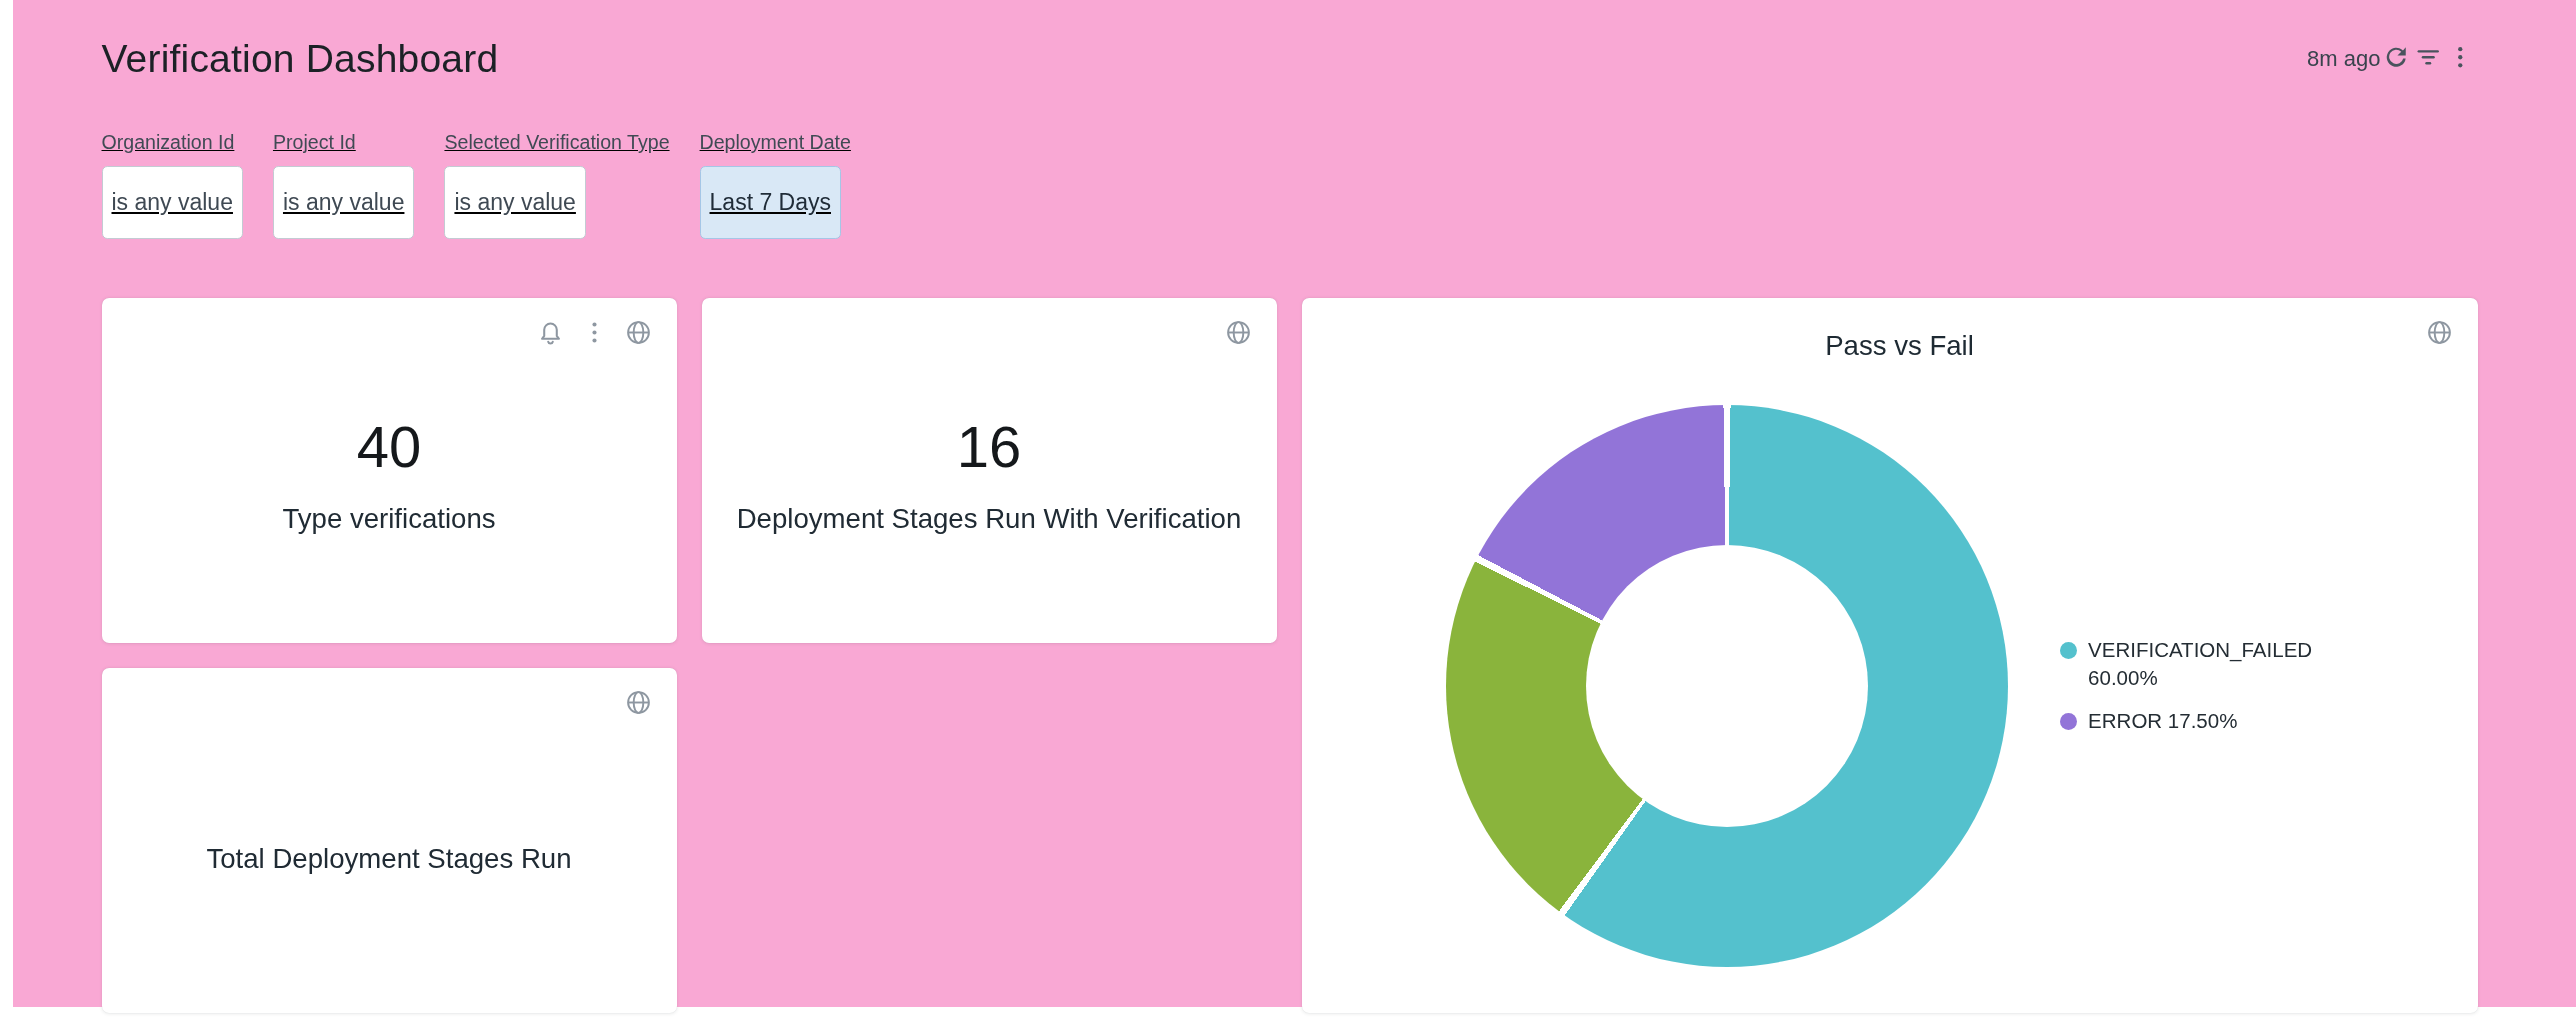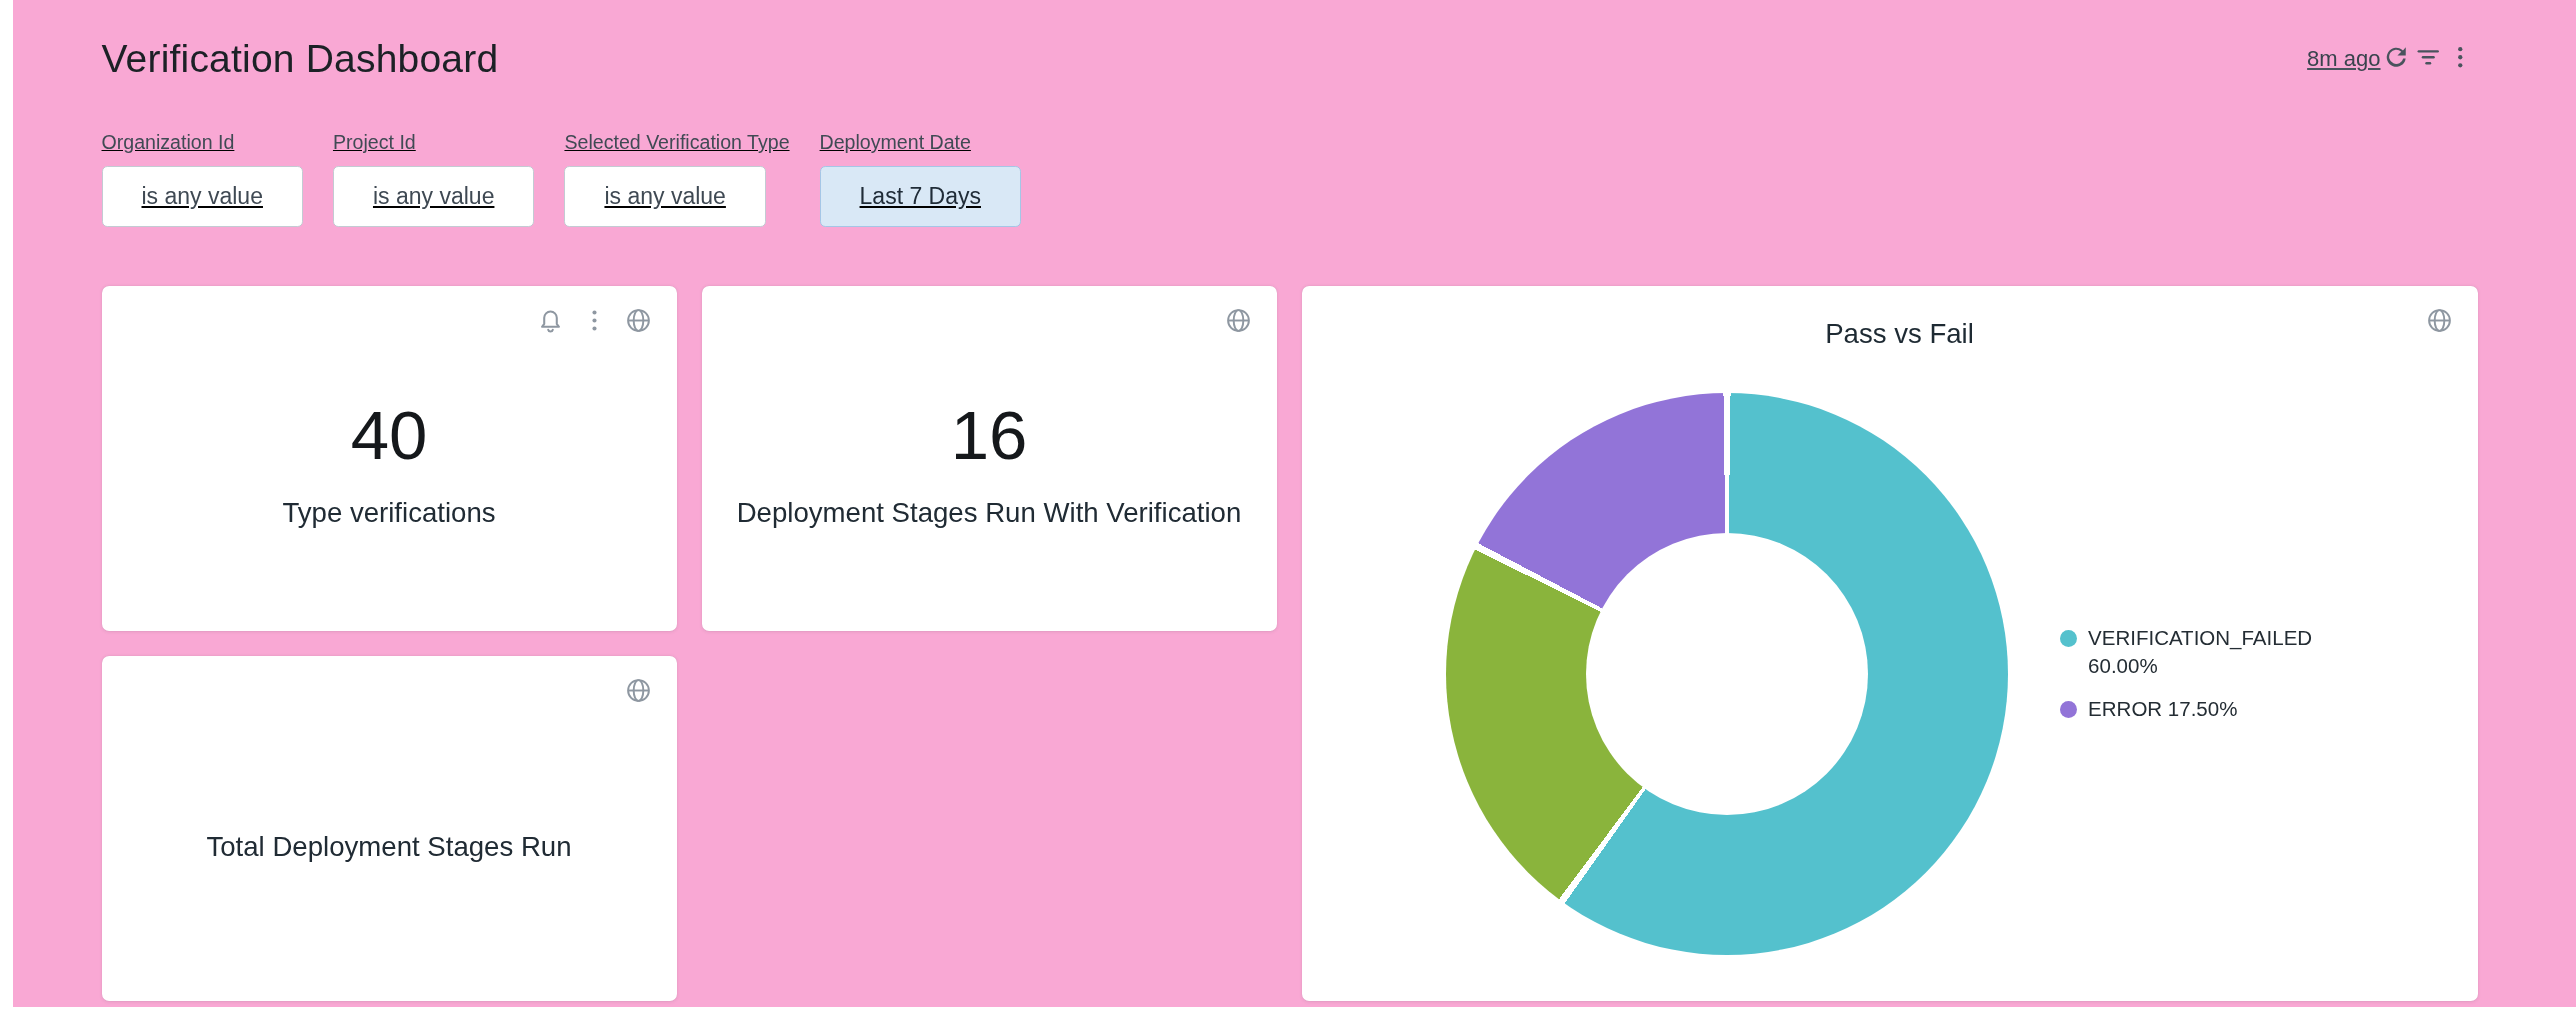--- a/index.html
+++ b/index.html
@@ -13,34 +13,34 @@
   }
 
   
   .header {
     display: flex; justify-content: space-between; align-items: center;
     padding: 37px 100px 0 89px;
   }
   .page-title {
     font-size: 39px; font-weight: 500; color: #1c2126; letter-spacing: 0.2px;
   }
-  .header-right { display: flex; align-items: center; color: #49535d; text-decoration: underline; }
+  .header-right { display: flex; align-items: center; color: #49535d; }
   .refreshed { font-size: 22px; color: #39434d; }
   .icon-btn {
     background: none; border: none; cursor: pointer; color: #49535d;
     width: 32px; height: 32px; display: flex; align-items: center; justify-content: center;
   }
   .icon-btn svg { width: 28.5px; height: 28.5px; }
 
   
   .filters { display: flex; gap: 30px; padding: 50px 0 0 89px; }
   .filter-group { display: flex; flex-direction: column; gap: 11.6px; text-decoration: underline; }
   .filter-label { font-size: 19.6px; font-weight: 500; color: #404a54; }
   .filter-value {
-    height: 61px; padding: 0 39px; display: inline-flex; align-items: center;
+    height: 73px; padding: 0 9px; display: inline-flex; align-items: center;
     font-family: "Liberation Sans", sans-serif;
     font-size: 23px; color: #3f4953; background: #ffffff;
     border: 0.9px solid #c3cbd3; border-radius: 5.3px; cursor: pointer;
     align-self: flex-start; white-space: nowrap;
   }
   .filter-value.active {
     background: #d9e8f6; border-color: #a5c6e6; color: #202c38;
   }
 
   
@@ -52,21 +52,21 @@
     gap: 25px;
   }
   .card {
     background: #ffffff; border-radius: 7.1px; position: relative;
     box-shadow: 0 0.9px 3.6px rgba(25, 39, 52, 0.10), 0 0 0.9px rgba(25,39,52,0.12);
   }
   .tile {
     display: flex; flex-direction: column; align-items: center; justify-content: center;
     padding-top: 12.5px;
   }
-  .tile-value { font-size: 69px; font-weight: 500; color: #15181b; line-height: 1.05; }
+  .tile-value { font-size: 58px; font-weight: 500; color: #15181b; line-height: 1.05; }
   .tile-label {
     font-size: 27.6px; color: #202b34; margin-top: 25px;
     max-width: 551px; white-space: nowrap; overflow: hidden; padding: 0 10.7px;
   }
   .tile-icons {
     position: absolute; top: 21.3px; right: 23px;
     display: flex; gap: 14.2px; align-items: center; color: #8e97a1;
   }
   .tile-icons .icon-btn { width: 30px; height: 30px; color: #8e97a1; }
   .tile-icons .icon-btn svg { width: 29px; height: 29px; }

